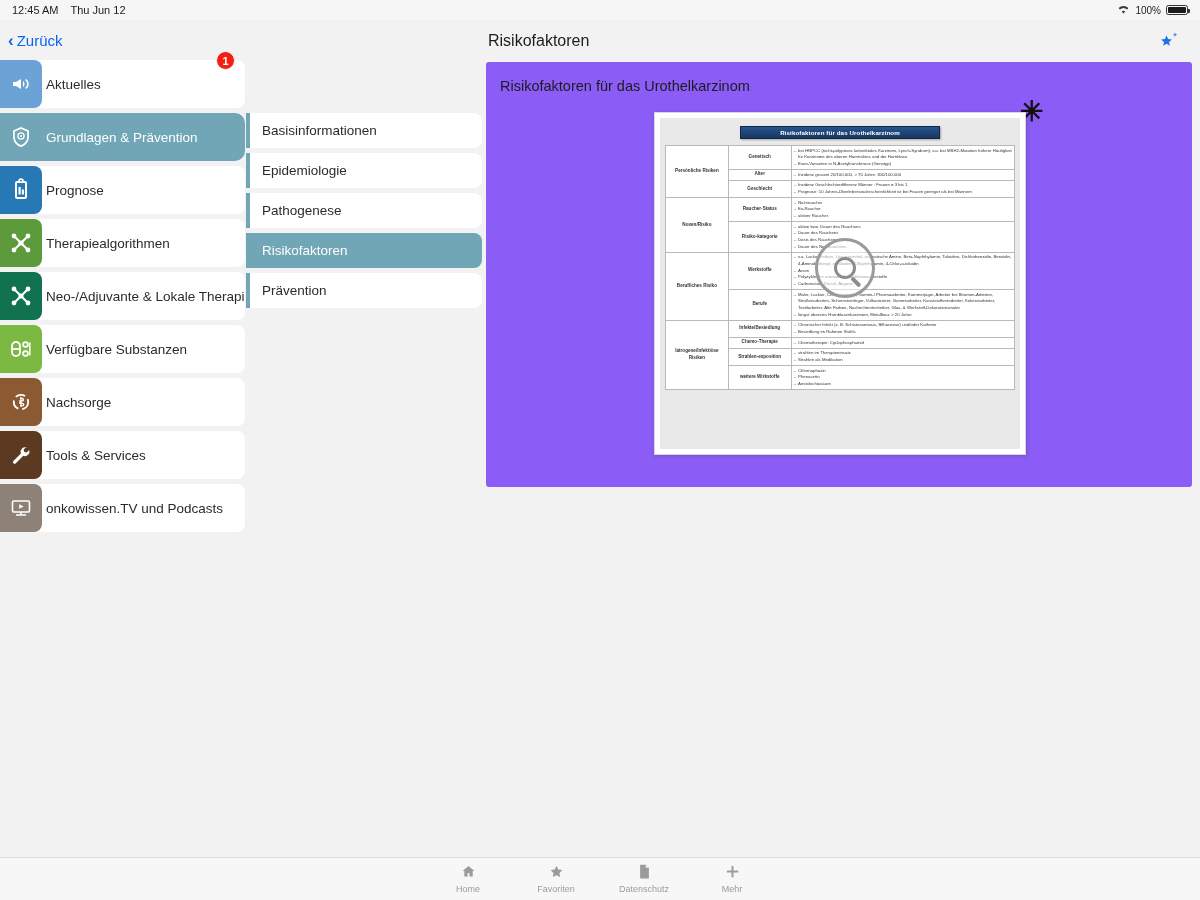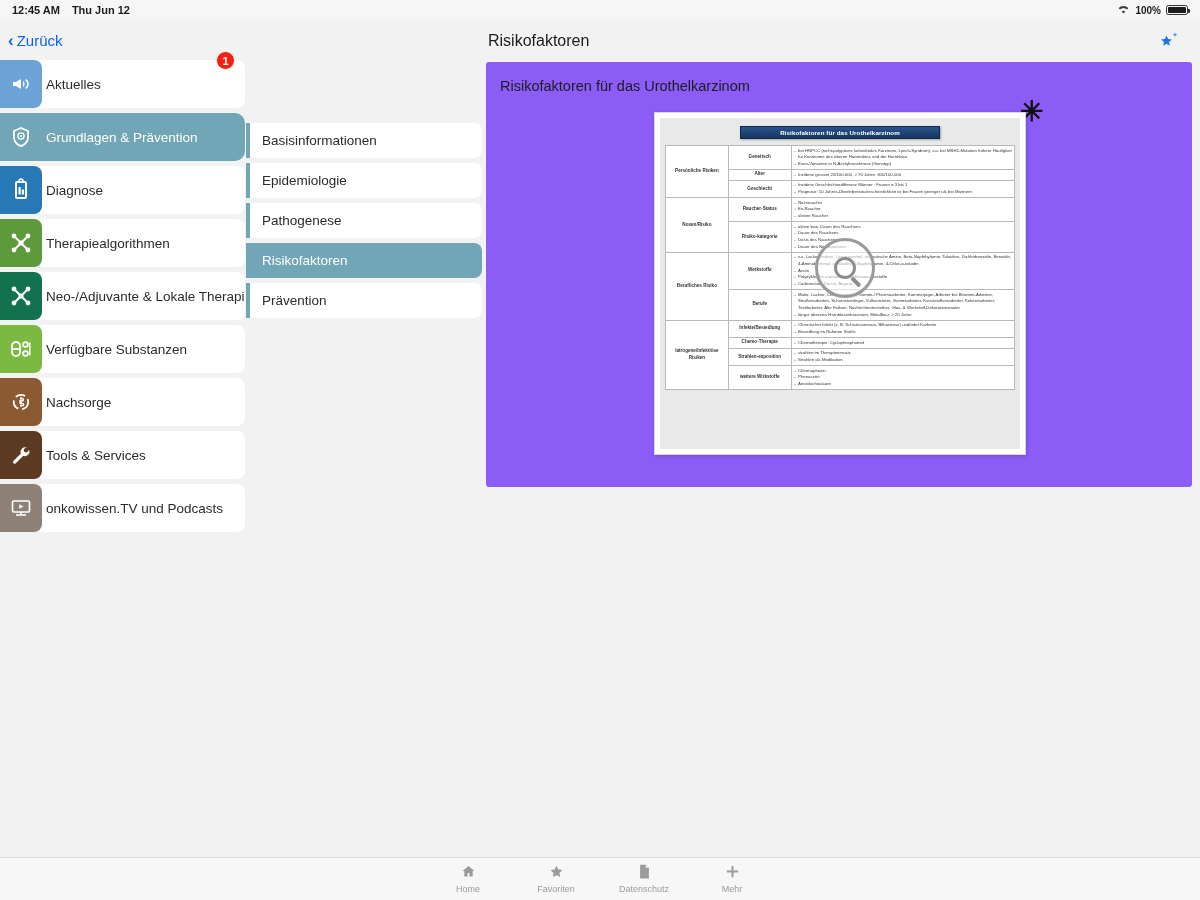--- a/index.html
+++ b/index.html
@@ -7,21 +7,21 @@
     width: 1200px; height: 900px;
     font-family: "Liberation Sans", sans-serif;
     background: #f2f2f2;
     overflow: hidden;
   }
 
   
   .statusbar {
     position: absolute; top: 0; left: 0; width: 1200px; height: 20px;
     display: flex; align-items: center; justify-content: space-between;
-    padding: 0 12px; font-size: 11px; color: #1c1c1e; font-weight: 700;
+    padding: 0 12px; font-size: 11px; color: #1c1c1e; font-weight: 400;
     background: #f6f6f6;
   }
   .status-left { display: flex; align-items: center; gap: 12px; }
   .status-right { display: flex; align-items: center; gap: 5px; font-size: 10px; }
   .wifi-glyph { font-size: 11px; line-height: 1; }
   .battery {
     width: 22px; height: 10px; border: 1px solid #333; border-radius: 2.5px;
     position: relative; display: inline-block;
   }
   .battery::after {
@@ -79,21 +79,21 @@
   .badge {
     position: absolute; right: 10px; top: -9px;
     width: 19px; height: 19px; border-radius: 50%;
     background: #f41f12; color: #fff; font-size: 11px; font-weight: bold;
     display: flex; align-items: center; justify-content: center;
     border: 1.5px solid #f2f2f2;
   }
 
   
   .submenu {
-    position: absolute; top: 123px; left: 246px; width: 236px;
+    position: absolute; top: 113px; left: 246px; width: 236px;
   }
   .sub-item {
     position: relative; height: 35px; margin-bottom: 5px;
     background: #ffffff; border-radius: 0 8px 8px 0;
     display: flex; align-items: center; padding-left: 16px;
     font-size: 13.5px; color: #2b2b2b; cursor: pointer;
   }
   .sub-item::before {
     content: ""; position: absolute; left: 0; top: 0; bottom: 0;
     width: 4px; background: #71a6b6;
@@ -242,21 +242,21 @@
   </div>
 
   <div class="side-item">
     <div class="side-icon" style="background:#2779b5">
       <svg class="sic" viewBox="0 0 24 24">
           <path d="M16 3h-1.2a2.8 2.8 0 0 0-5.6 0H8a2 2 0 0 0-2 2v14a2 2 0 0 0 2 2h8a2 2 0 0 0 2-2V5a2 2 0 0 0-2-2zm-4-.9c.6 0 1.1.5 1.1 1.1h-2.2c0-.6.5-1.1 1.1-1.1zM16 19H8V5h8v14z"></path>
           <rect x="9.5" y="9" width="2.2" height="7.5"></rect>
           <rect x="12.8" y="11.5" width="2.2" height="5"></rect>
         </svg>
     </div>
-    <div class="side-label">Diagnose</div>
+    <div class="side-label">Prognose</div>
   </div>
 
   <div class="side-item">
     <div class="side-icon" style="background:#5c9a3c">
       <svg class="sic" viewBox="0 0 24 24">
           <path d="M5 5l14 14M19 5L5 19" stroke="#fff" stroke-width="2" fill="none"></path>
           <circle cx="5" cy="5" r="2.4"></circle>
           <circle cx="19" cy="5" r="2.4"></circle>
           <circle cx="5" cy="19" r="2.4"></circle>
           <circle cx="19" cy="19" r="2.4"></circle>

